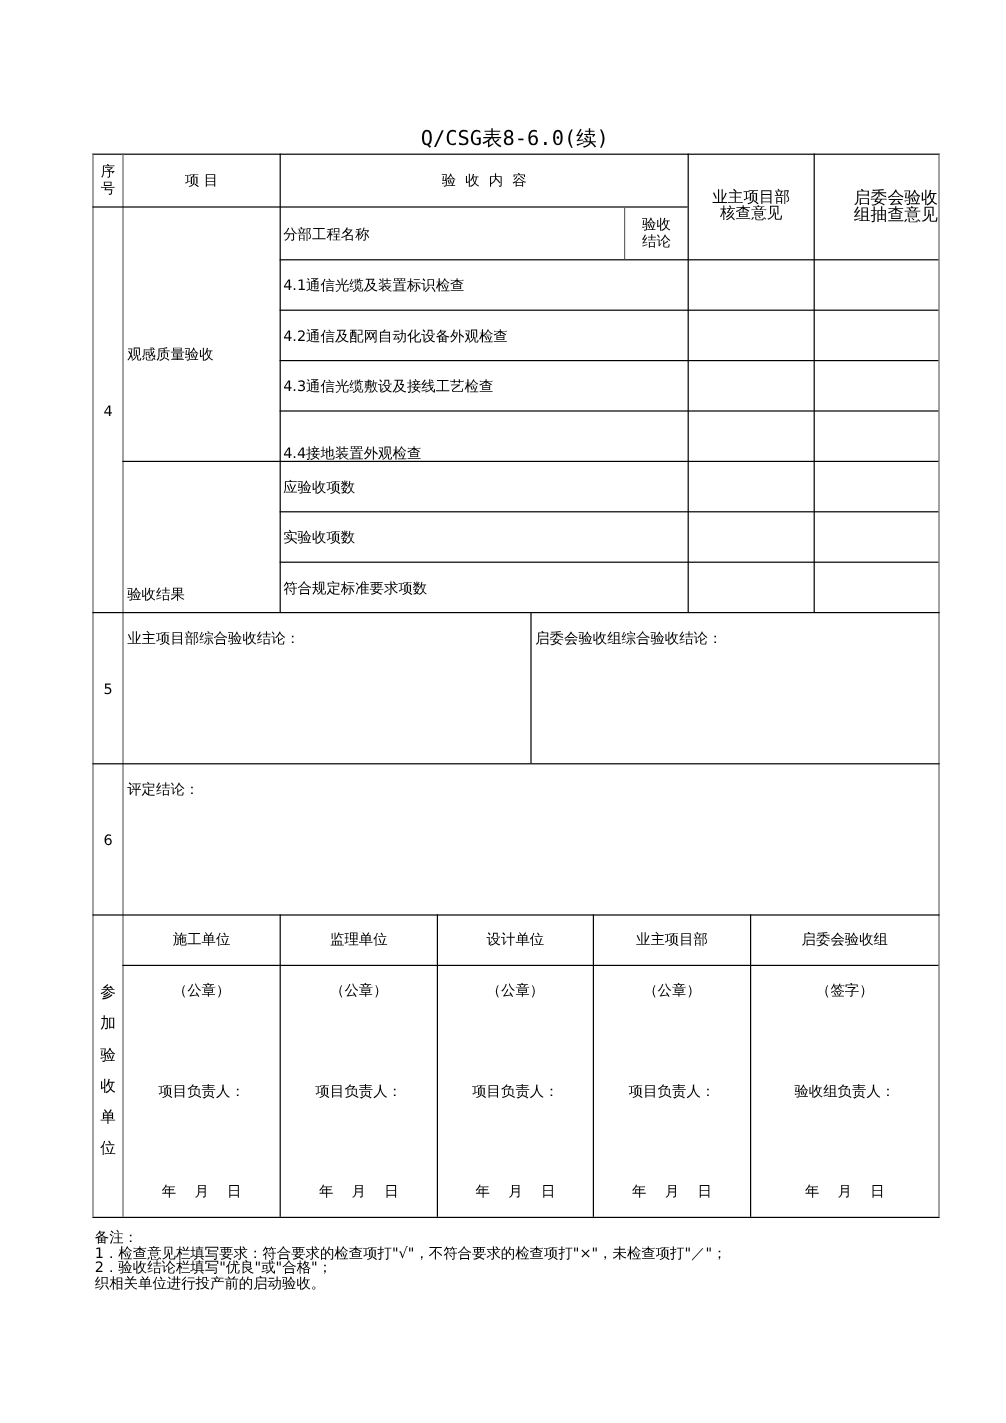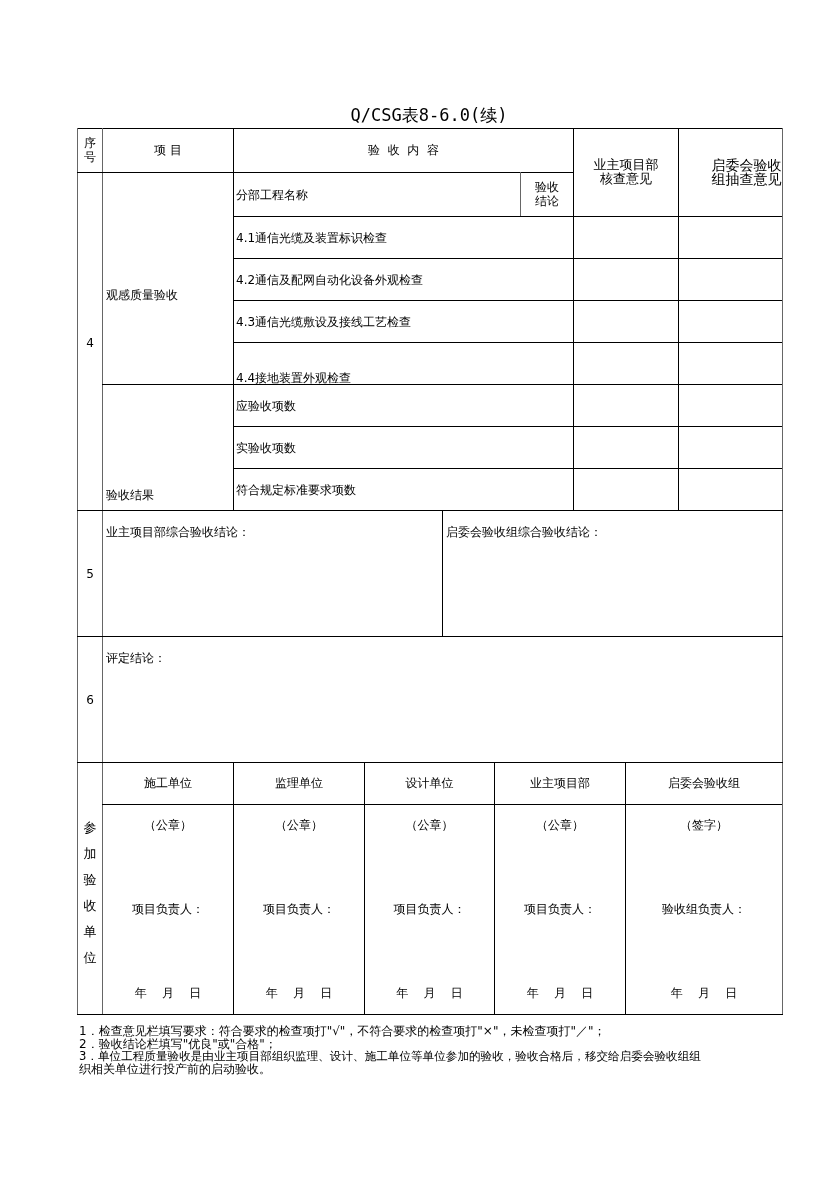--- a/index.html
+++ b/index.html
@@ -127,17 +127,17 @@
 <div class="t c" style="left:495px;width:130px;top:818px;">（公章）</div>
 <div class="t c" style="left:495px;width:130px;top:902px;">项目负责人：</div>
 <div class="t c" style="left:495px;width:130px;top:986px;white-space:pre;">年    月    日</div>
 
 <div class="t c" style="left:626px;width:156px;top:776px;">启委会验收组</div>
 <div class="t c" style="left:626px;width:156px;top:818px;">（签字）</div>
 <div class="t c" style="left:626px;width:156px;top:902px;">验收组负责人：</div>
 <div class="t c" style="left:626px;width:156px;top:986px;white-space:pre;">年    月    日</div>
 
 <div class="notes">
+  <div>备注：</div>
   <div>1．检查意见栏填写要求：符合要求的检查项打"√"，不符合要求的检查项打"×"，未检查项打"／"；</div>
   <div>2．验收结论栏填写"优良"或"合格"；</div>
-  <div style="font-size:11.6px;">3．单位工程质量验收是由业主项目部组织监理、设计、施工单位等单位参加的验收，验收合格后，移交给启委会验收组组</div>
   <div>织相关单位进行投产前的启动验收。</div>
 </div>
 
 </body></html>

